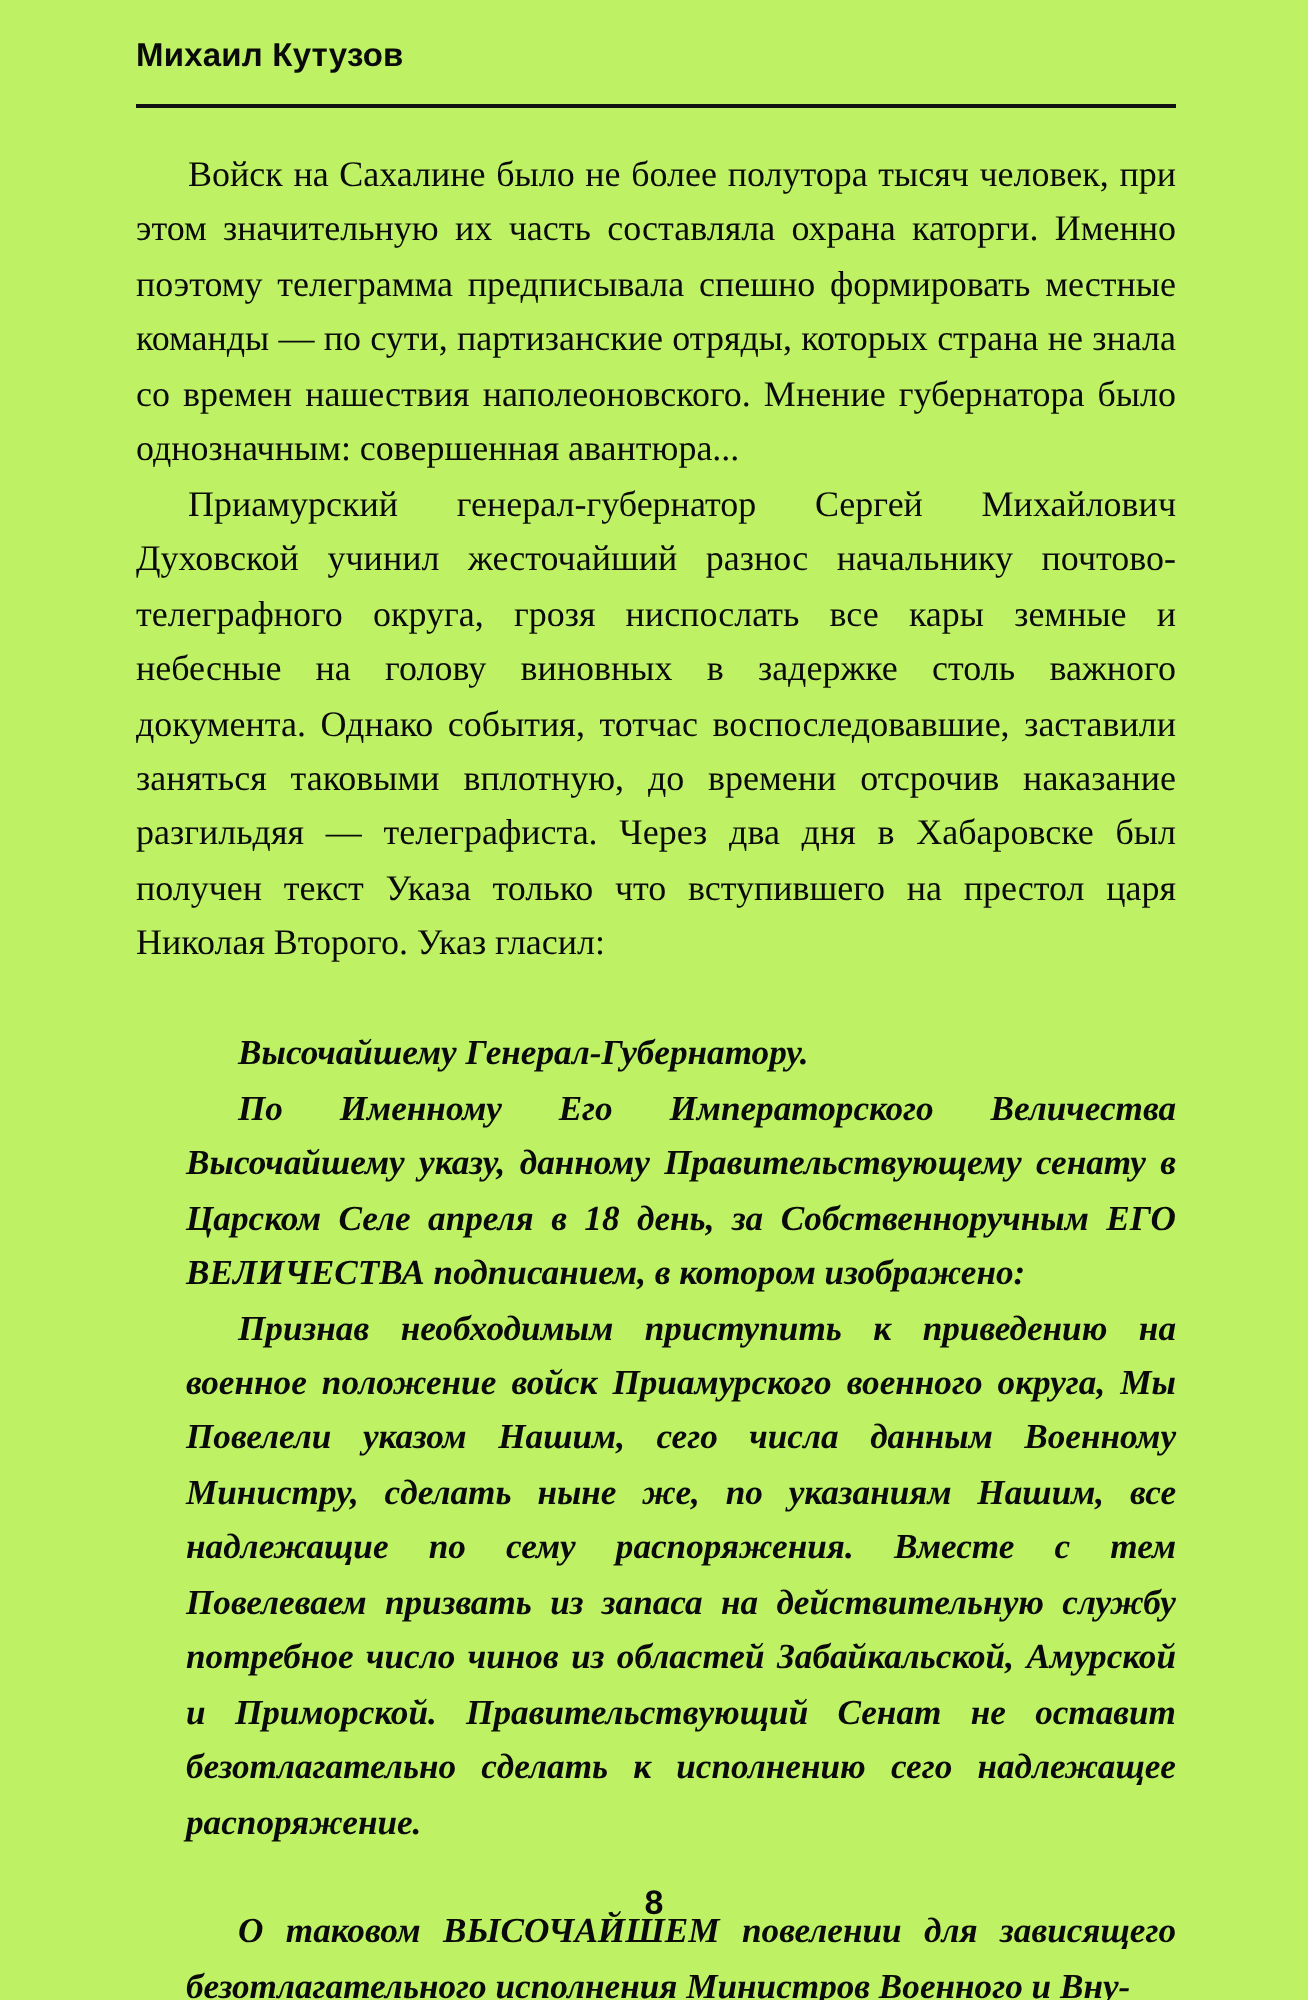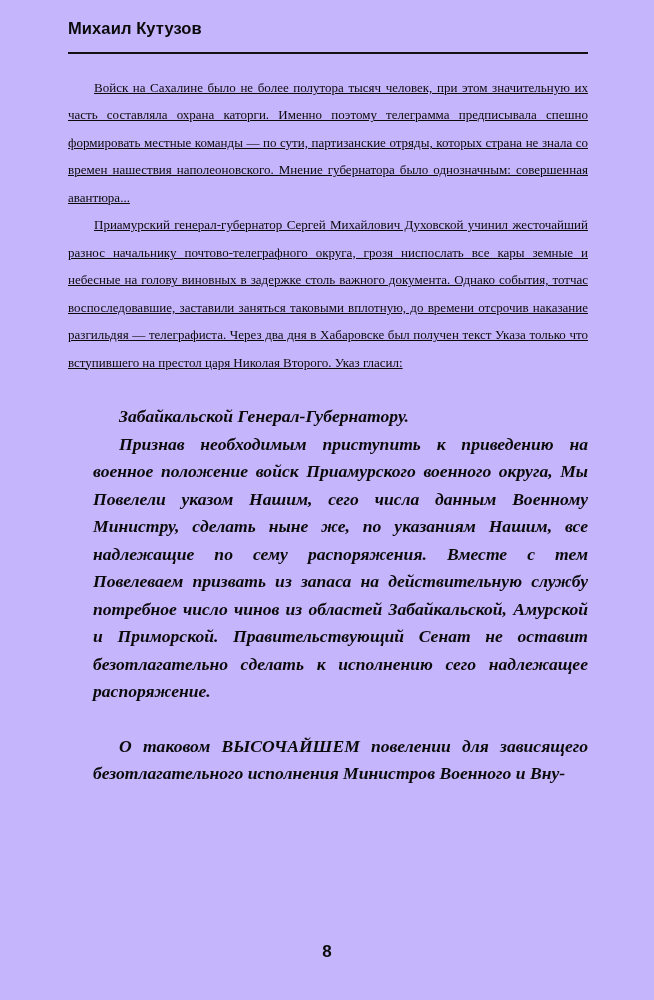--- a/index.html
+++ b/index.html
@@ -14,21 +14,21 @@
     position: relative;
     overflow: hidden;
     font-family: "Liberation Serif", "DejaVu Serif", serif;
     color: #0a0a0a;
     -webkit-font-smoothing: antialiased;
   }
 
   .page {
     position: absolute;
     inset: 0;
-    background: #c4b5fd;
+    background: #bef264;
   }
 
   
   .running-head {
     position: absolute;
     left: 68px;
     top: 18px;
     width: 520px;
   }
   .running-head-title {
@@ -52,28 +52,27 @@
   
   .textframe {
     position: absolute;
     left: 68px;
     top: 74px;
     width: 520px;
   }
 
   p.body-par {
     margin: 0;
-    font-size: 13px;
+    font-size: 18px;
     line-height: 27.45px;
     text-align: justify;
     text-align-last: left;
     text-indent: 26px;
     word-spacing: -0.1px;
     hyphens: manual;
-    text-decoration: underline;
   }
 
   
   .decree {
     margin: 0;
     padding-left: 25px;
   }
   .decree p.decree-par {
     margin: 0;
     font-family: "Liberation Serif", "DejaVu Serif", serif;
@@ -118,21 +117,22 @@
 
   <div class="textframe">
 
     <p class="body-par">Войск на Сахалине было не более полутора тысяч человек, при этом значительную их часть составляла охрана каторги. Именно поэтому телеграмма предписывала спешно формировать местные команды — по сути, партизанские отряды, которых страна не знала со времен нашествия наполеоновского. Мнение губернатора было однозначным: совершенная авантюра...</p>
 
     <p class="body-par">Приамурский генерал-губернатор Сергей Михайлович Духовской учинил жесточайший разнос начальнику почтово-телеграфного округа, грозя ниспослать все кары земные и небесные на голову виновных в задержке столь важного документа. Однако события, тотчас воспоследовавшие, заставили заняться таковыми вплотную, до времени отсрочив наказание разгильдяя — телеграфиста. Через два дня в Хабаровске был получен текст Указа только что вступившего на престол царя Николая Второго. Указ гласил:</p>
 
     <div class="gap-line"></div>
 
     <div class="decree">
-      <p class="decree-par">Забайкальской Генерал-Губернатору.</p>
+      <p class="decree-par">Высочайшему Генерал-Губернатору.</p>
+      <p class="decree-par">По Именному Его Императорского Величества Высочайшему указу, данному Правительствующему сенату в Царском Селе апреля в 18 день, за Собственноручным ЕГО ВЕЛИЧЕСТВА подписанием, в котором изображено:</p>
       <p class="decree-par">Признав необходимым приступить к приведению на военное положение войск Приамурского военного округа, Мы Повелели указом Нашим, сего числа данным Военному Министру, сделать ныне же, по указаниям Нашим, все надлежащие по сему распоряжения. Вместе с тем Повелеваем призвать из запаса на действительную службу потребное число чинов из областей Забайкальской, Амурской и Приморской. Правительствующий Сенат не оставит безотлагательно сделать к исполнению сего надлежащее распоряжение.</p>
 
       <div class="gap-line"></div>
 
       <p class="decree-par">О таковом ВЫСОЧАЙШЕМ повелении для зависящего безотлагательного исполнения Министров Военного и Вну-</p>
     </div>
 
   </div>
 
   <div class="folio">

